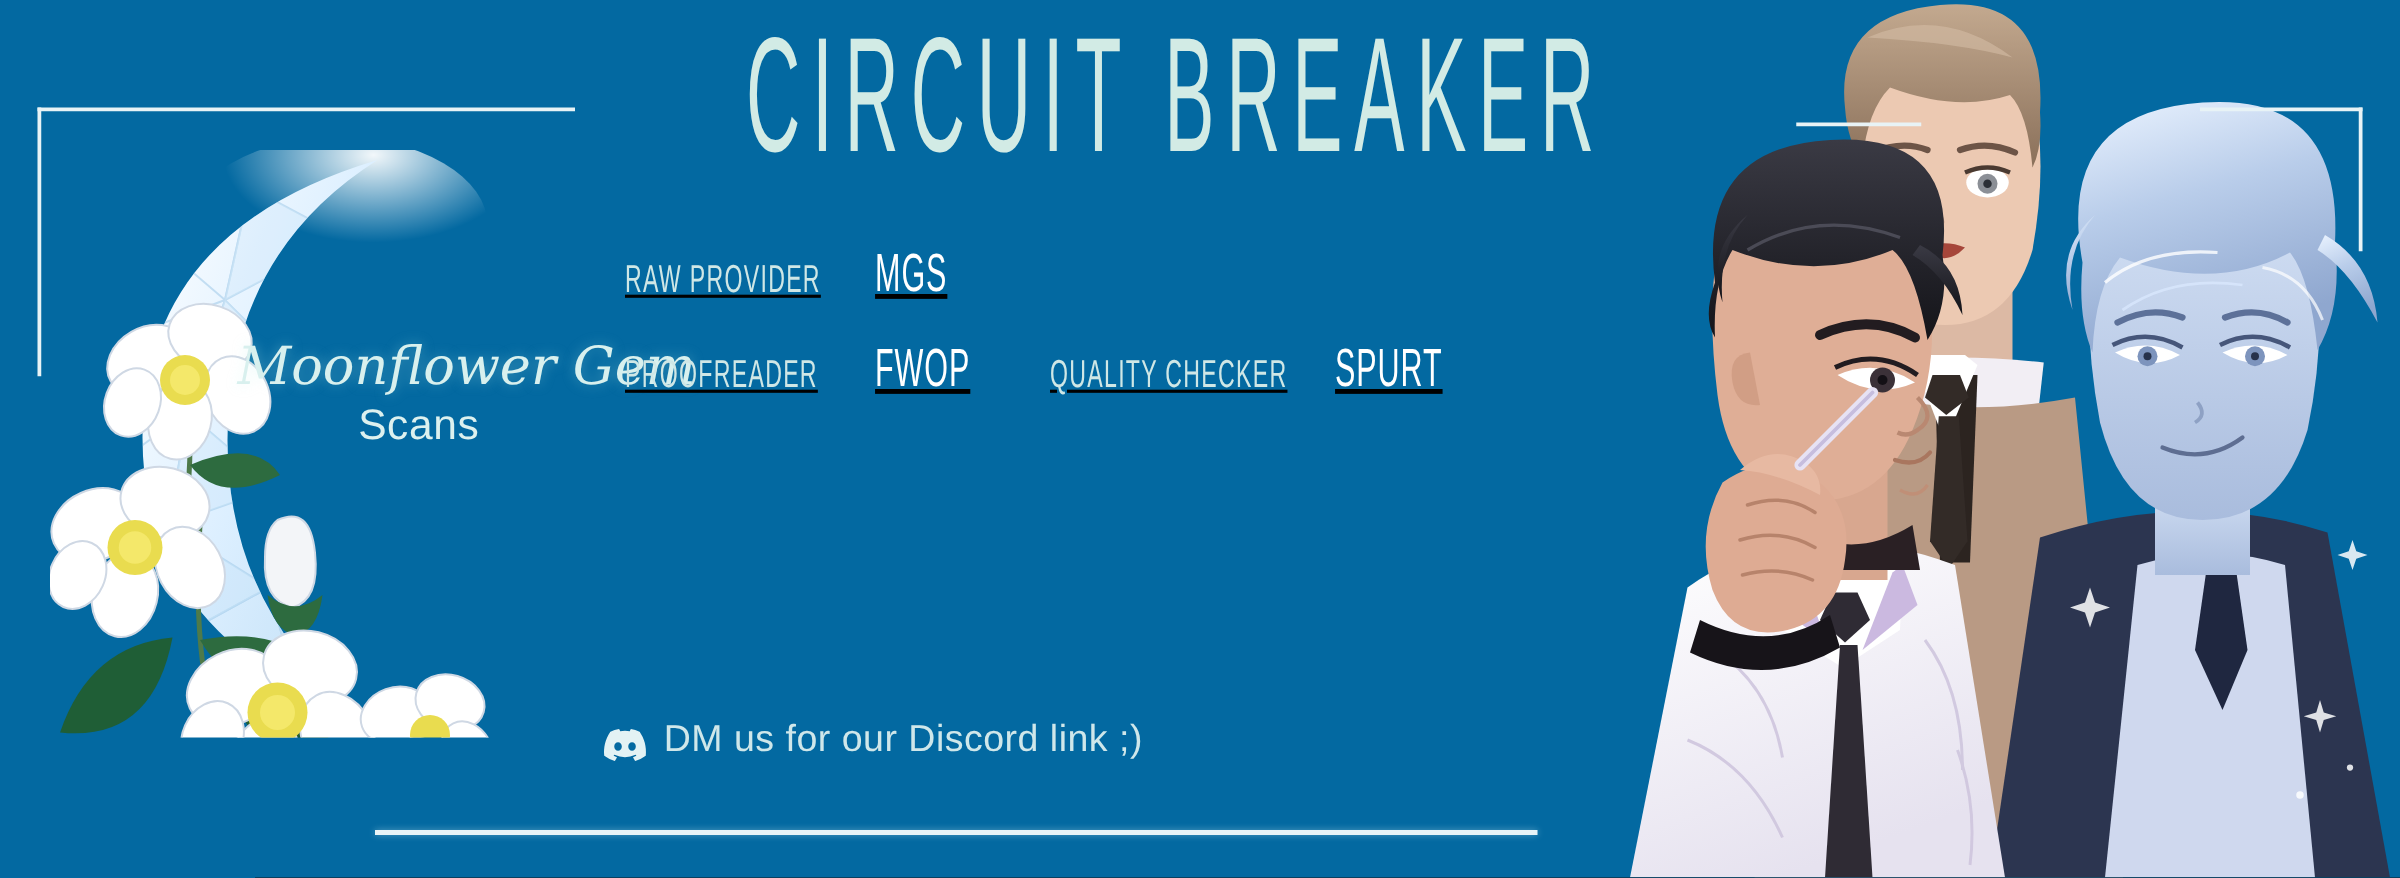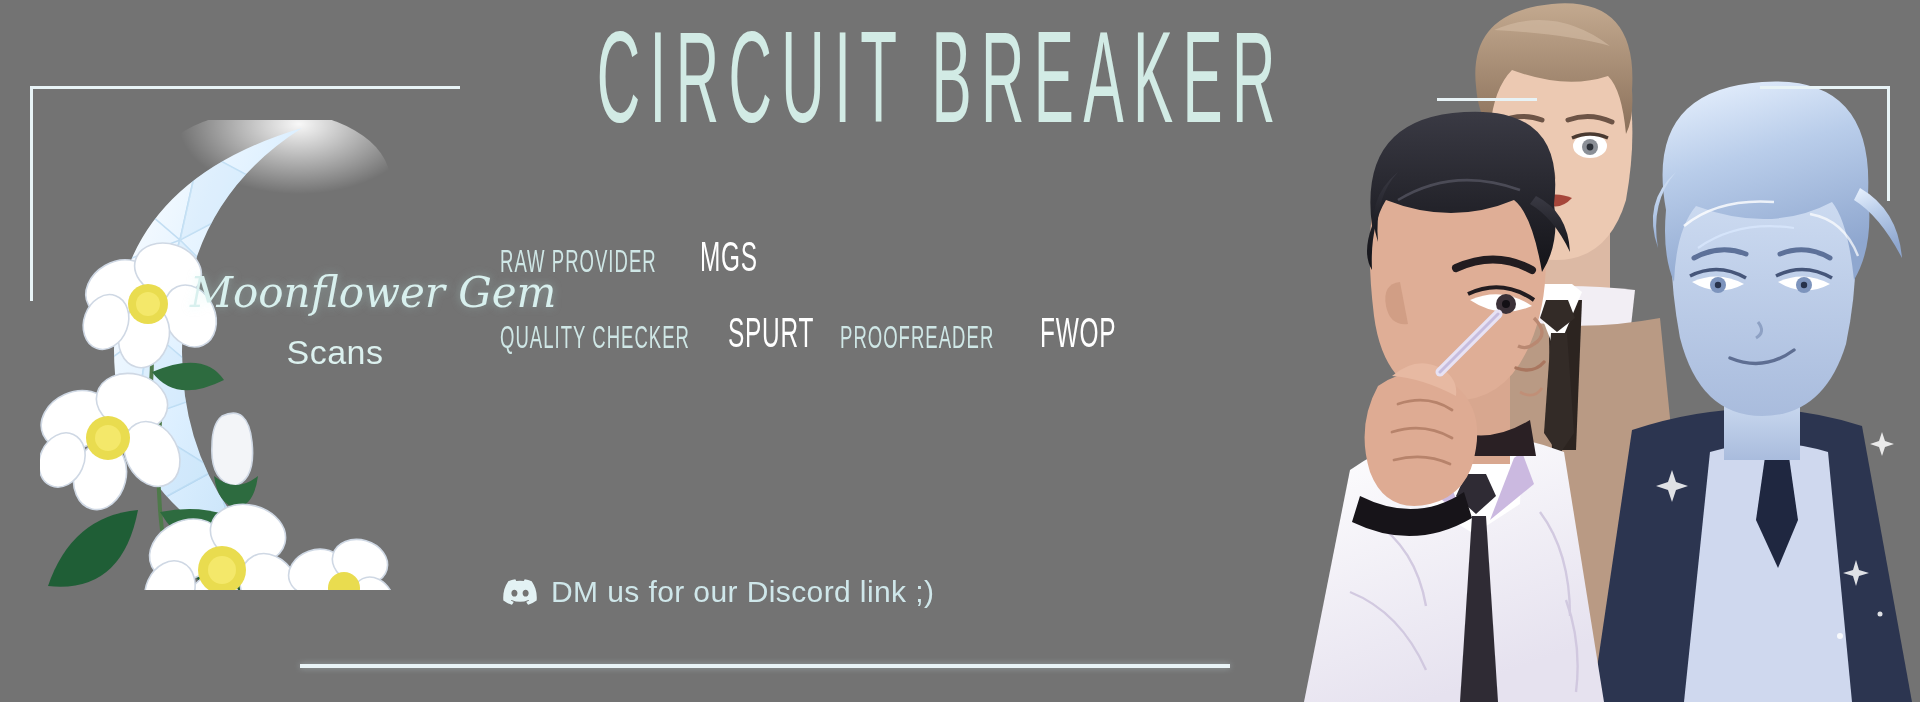--- a/index.html
+++ b/index.html
@@ -3,21 +3,21 @@
 <meta charset="utf-8">
 <style>
   html,body{margin:0;padding:0;background:#0e2433;}
   *{box-sizing:border-box;}
   .stage{
     position:relative;width:1920px;height:702px;overflow:hidden;
     font-family:"Liberation Sans", sans-serif;
     background:
       radial-gradient(ellipse 1100px 620px at 46% 58%, #1d5168 0%, #17465c 28%, #123a4e 55%, #0f2e40 78%, #0d2232 100%),
       linear-gradient(140deg,#0d2233 0%, #123b50 45%, #0e2troubleshoot 100%);
-    background-color:#737373;
+    background-color:#0369a1;
   }
   
   .frame-left{
     position:absolute;left:30px;top:86px;width:430px;height:215px;
     border-left:3px solid #e8f3f6;border-top:3px solid #e8f3f6;
     border-right:0;border-bottom:0;
   }
   .frame-right{
     position:absolute;right:30px;top:86px;width:130px;height:115px;
     border-right:3px solid #e8f3f6;border-top:3px solid #e8f3f6;
@@ -29,60 +29,60 @@
   .title-txt{
     display:block;width:100%;text-align:center;
     color:#d2ebe5;font-size:128px;line-height:118px;font-weight:300;
     letter-spacing:20px;white-space:nowrap;
     transform:scale(0.47,1.02);transform-origin:50% 50%;
   }
   
   .credits{
     position:absolute;left:500px;top:205px;width:680px;
   }
-  .crow{display:flex;align-items:flex-end;height:76px;}
+  .crow{display:flex;align-items:flex-start;height:76px;text-decoration:underline;}
   .ccol{display:flex;align-items:baseline;}
   .ccol.left{width:340px;}
   .ccol.right{width:340px;}
   .clabel{
     color:#cfe7e6;font-size:25px;letter-spacing:1.4px;font-weight:300;
     transform:scale(0.74,1.25);transform-origin:left bottom;
     white-space:nowrap;text-align:right;
   }
   .ccol.left .clabel{width:200px;display:inline-block;}
   .ccol.right .clabel{width:228px;display:inline-block;}
   .cvalue{
     color:#ffffff;font-size:33px;letter-spacing:1px;font-weight:300;
     transform:scale(0.74,1.3);transform-origin:left bottom;
     white-space:nowrap;margin-left:-34px;
   }
   .ccol.left .cvalue{padding-left:46px;}
   .ccol.right .cvalue{padding-left:46px;}
   
   .discord{
-    position:absolute;left:503px;top:575px;display:flex;align-items:center;gap:14px;
+    position:absolute;left:483px;top:575px;display:flex;align-items:flex-end;gap:14px;
   }
   .discord-icon{width:34px;height:26px;display:block;}
   .discord-txt{color:#cfe7ea;font-size:30px;font-weight:300;letter-spacing:.4px;}
   .rule{
     position:absolute;left:300px;top:664px;width:930px;height:4px;background:#e9f4f7;
     box-shadow:0 0 6px rgba(220,245,250,.4);
   }
   
   .moon-area{position:absolute;left:40px;top:120px;width:430px;height:470px;}
   .brand{
     position:absolute;left:150px;top:150px;width:290px;text-align:center;
     color:#d8f0ee;pointer-events:none;
   }
   .brand-main{
     font-family:"DejaVu Serif", serif;font-style:italic;font-size:42px;line-height:46px;
     letter-spacing:0px;white-space:nowrap;text-shadow:0 0 10px rgba(190,240,235,.35);
   }
   .brand-sub{
-    font-family:"Liberation Sans", sans-serif;font-size:34px;line-height:44px;margin-top:14px;
+    font-family:"Liberation Sans", sans-serif;font-size:34px;line-height:44px;margin-top:2px;
     letter-spacing:.5px;color:#dcf1ef;
   }
   
   .art{position:absolute;right:0;top:0;width:640px;height:702px;overflow:hidden;}
 </style>
 </head>
 <body>
 
 <div class="stage">
 
@@ -373,27 +373,27 @@
 
     <div class="crow">
       <div class="ccol left">
         <span class="clabel">RAW PROVIDER</span>
         <span class="cvalue">MGS</span>
       </div>
     </div>
 
 
     <div class="crow">
+      <div class="ccol left">
+        <span class="clabel">PROOFREADER</span>
+        <span class="cvalue">FWOP</span>
+      </div>
       <div class="ccol right">
         <span class="clabel">QUALITY CHECKER</span>
         <span class="cvalue">SPURT</span>
-      </div>
-      <div class="ccol left">
-        <span class="clabel">PROOFREADER</span>
-        <span class="cvalue">FWOP</span>
       </div>
     </div>
   </div>
 
   <div class="discord">
     <span class="discord-icon">
       <svg class="discord-icon" viewBox="0 0 71 55" xmlns="http://www.w3.org/2000/svg">
         <path fill="#e3f2f4" d="M60.1 4.9A58.5 58.5 0 0 0 45.6.4a.2.2 0 0 0-.2.1c-.6 1.1-1.3 2.6-1.8 3.7a54 54 0 0 0-16.2 0c-.5-1.2-1.2-2.6-1.9-3.7a.2.2 0 0 0-.2-.1A58.3 58.3 0 0 0 10.8 4.9a.2.2 0 0 0-.1.1C1.6 18.6-.9 32 .3 45.3a.2.2 0 0 0 .1.2 58.8 58.8 0 0 0 17.7 9 .2.2 0 0 0 .3-.1c1.4-1.9 2.6-3.9 3.6-6a.2.2 0 0 0-.1-.3 38.7 38.7 0 0 1-5.5-2.6.2.2 0 0 1 0-.4l1.1-.9a.2.2 0 0 1 .2 0 41.9 41.9 0 0 0 35.6 0 .2.2 0 0 1 .2 0l1.1.9a.2.2 0 0 1 0 .4 36.3 36.3 0 0 1-5.5 2.6.2.2 0 0 0-.1.3c1 2.1 2.3 4.1 3.6 6a.2.2 0 0 0 .3.1 58.6 58.6 0 0 0 17.7-9 .2.2 0 0 0 .1-.2c1.5-15.3-2.5-28.6-10.4-40.3a.2.2 0 0 0-.1-.1zM23.7 37.2c-3.5 0-6.4-3.2-6.4-7.2s2.8-7.2 6.4-7.2c3.6 0 6.5 3.3 6.4 7.2 0 4-2.8 7.2-6.4 7.2zm23.7 0c-3.5 0-6.4-3.2-6.4-7.2s2.8-7.2 6.4-7.2c3.6 0 6.5 3.3 6.4 7.2 0 4-2.8 7.2-6.4 7.2z"></path>
       </svg>
     </span>

